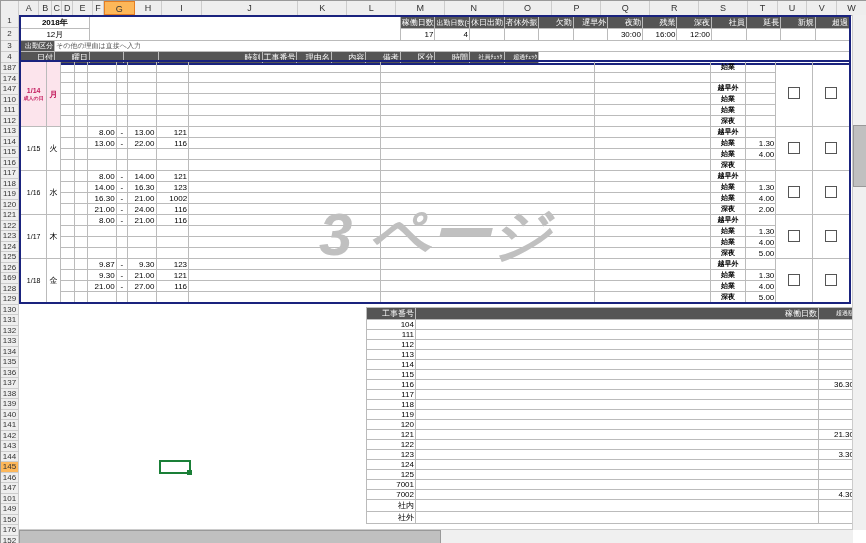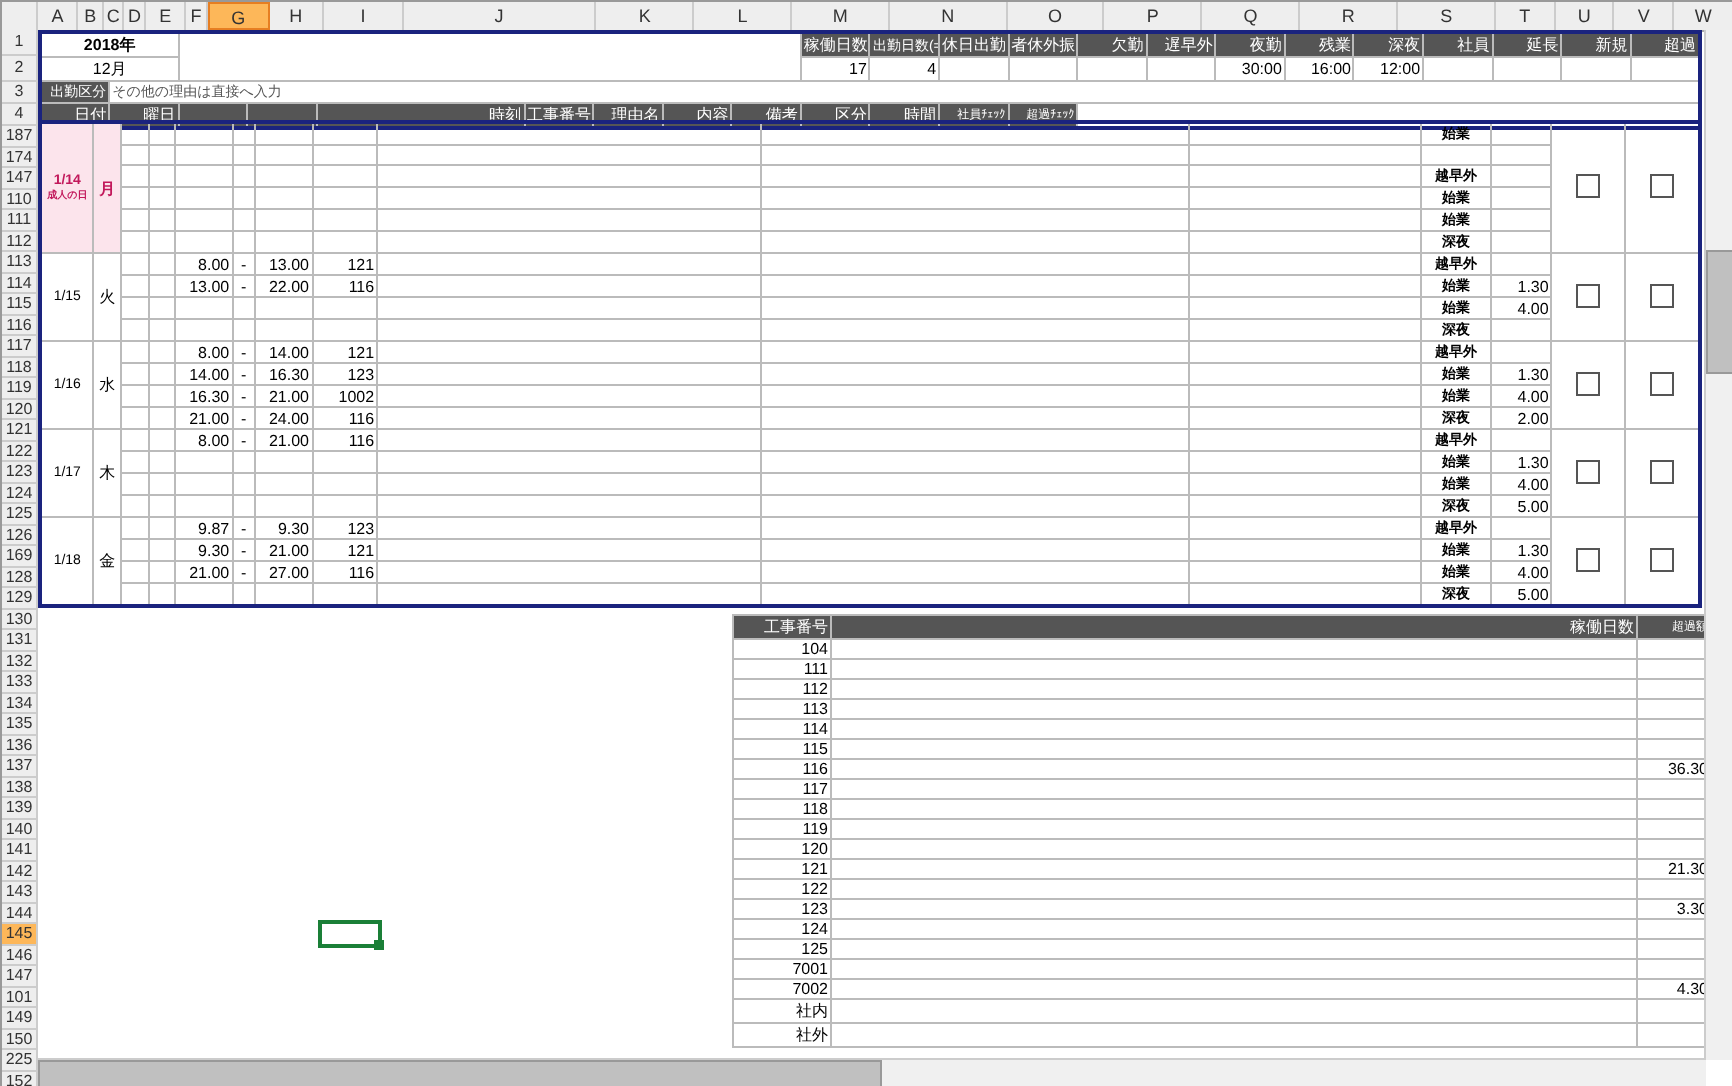--- a/index.html
+++ b/index.html
@@ -102,21 +102,21 @@
       <div class="row-h" style="height:9.5px;line-height:9.5px">141</div>
       <div class="row-h" style="height:9.5px;line-height:9.5px">142</div>
       <div class="row-h" style="height:9.5px;line-height:9.5px">143</div>
       <div class="row-h" style="height:9.5px;line-height:9.5px">144</div>
       <div class="row-h sel" style="height:9.5px;line-height:9.5px">145</div>
       <div class="row-h" style="height:9.5px;line-height:9.5px">146</div>
       <div class="row-h" style="height:9.5px;line-height:9.5px">147</div>
       <div class="row-h" style="height:9.5px;line-height:9.5px">101</div>
       <div class="row-h" style="height:9.5px;line-height:9.5px">149</div>
       <div class="row-h" style="height:9.5px;line-height:9.5px">150</div>
-      <div class="row-h" style="height:9.5px;line-height:9.5px">225</div>
+      <div class="row-h" style="height:9.5px;line-height:9.5px">176</div>
       <div class="row-h" style="height:9.5px;line-height:9.5px">152</div>
     </div>
 
   <div class="grid">
 
     <table style="position:absolute;left:0;top:0;width:832px" class="blue-b">
       <tbody>
           <tr style="height:12px">
         <td colspan="2" class="c" style="font-weight:bold">2018年</td>
         <td colspan="9" rowspan="2"></td>
@@ -476,20 +476,21 @@
             <td class="r" style="width:28px"></td>
             <td style="width:180px"></td>
             <td style="width:200px"></td>
             <td style="width:108px"></td>
             <td class="c" style="width:30px;font-weight:bold;font-size:7px">深夜</td>
             <td class="r" style="width:26px">5.00</td>
           </tr>
         </tbody>
       </table>
 
+    <div class="watermark">3 ページ</div>
 
     <table id="lower-table" style="position:absolute;left:0;top:292px;width:832px">
       <tbody>
           <tr style="height:10px">
         <td class="nb" style="width:345px;border:none"></td>
         <td class="dh" style="width:46px">工事番号</td>
         <td class="dh" style="width:400px">稼働日数</td>
         <td class="dh" style="width:34px;font-size:6px">超過額</td>
       </tr>
     </tbody>

